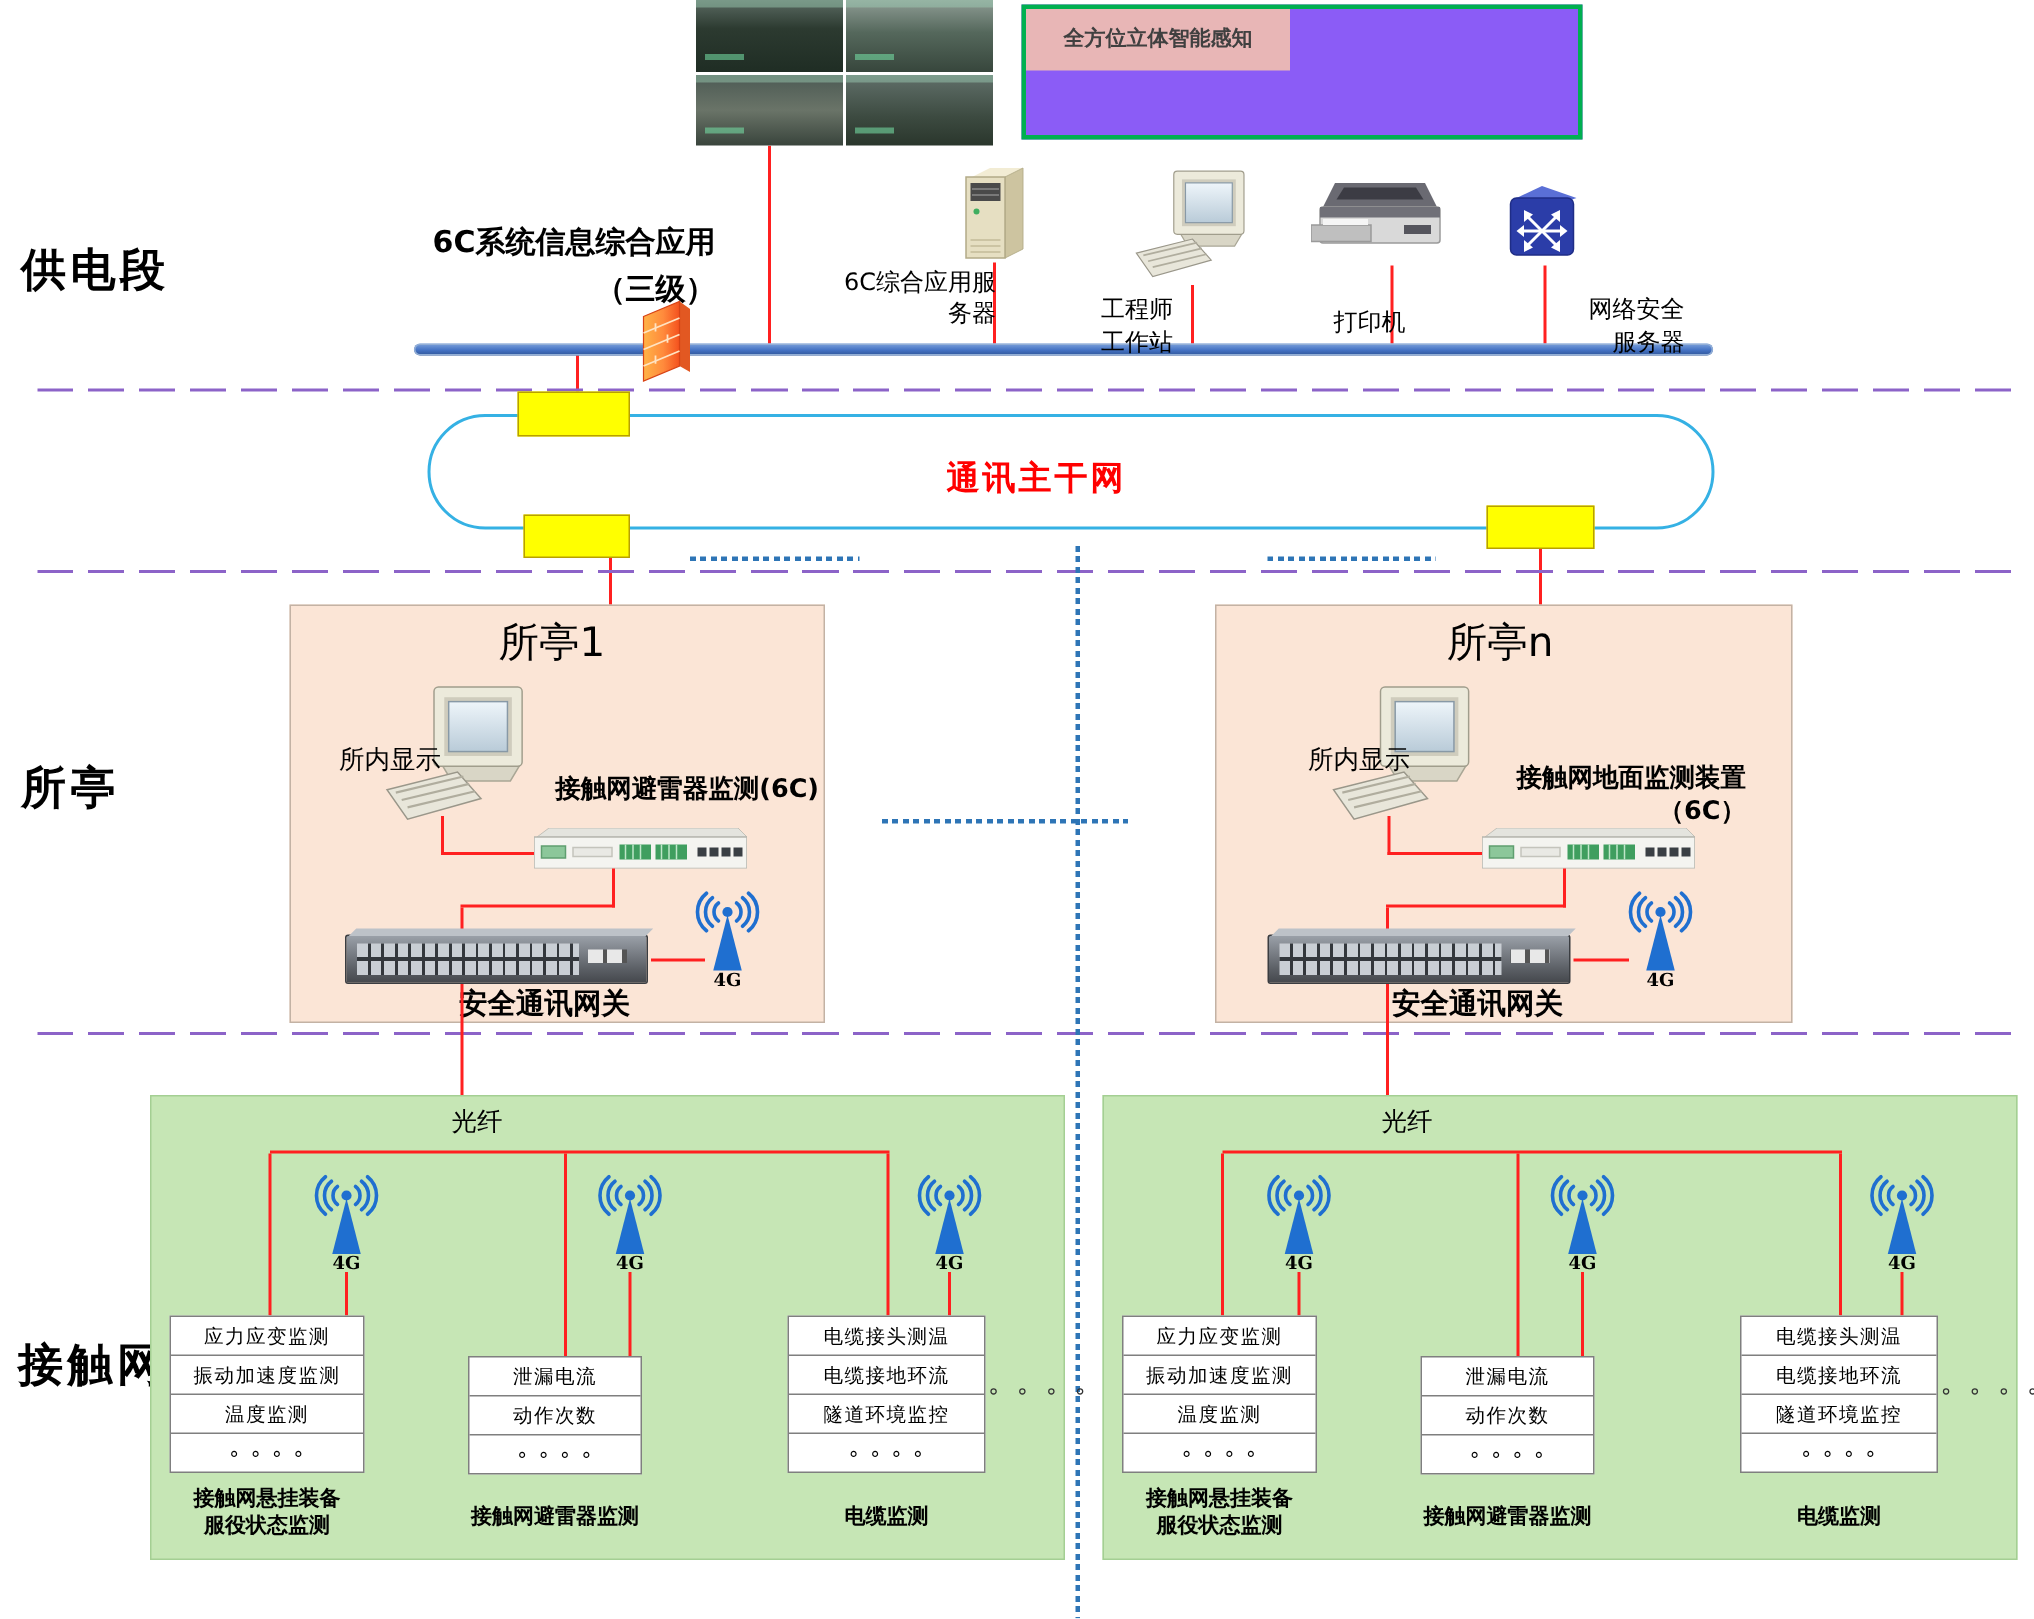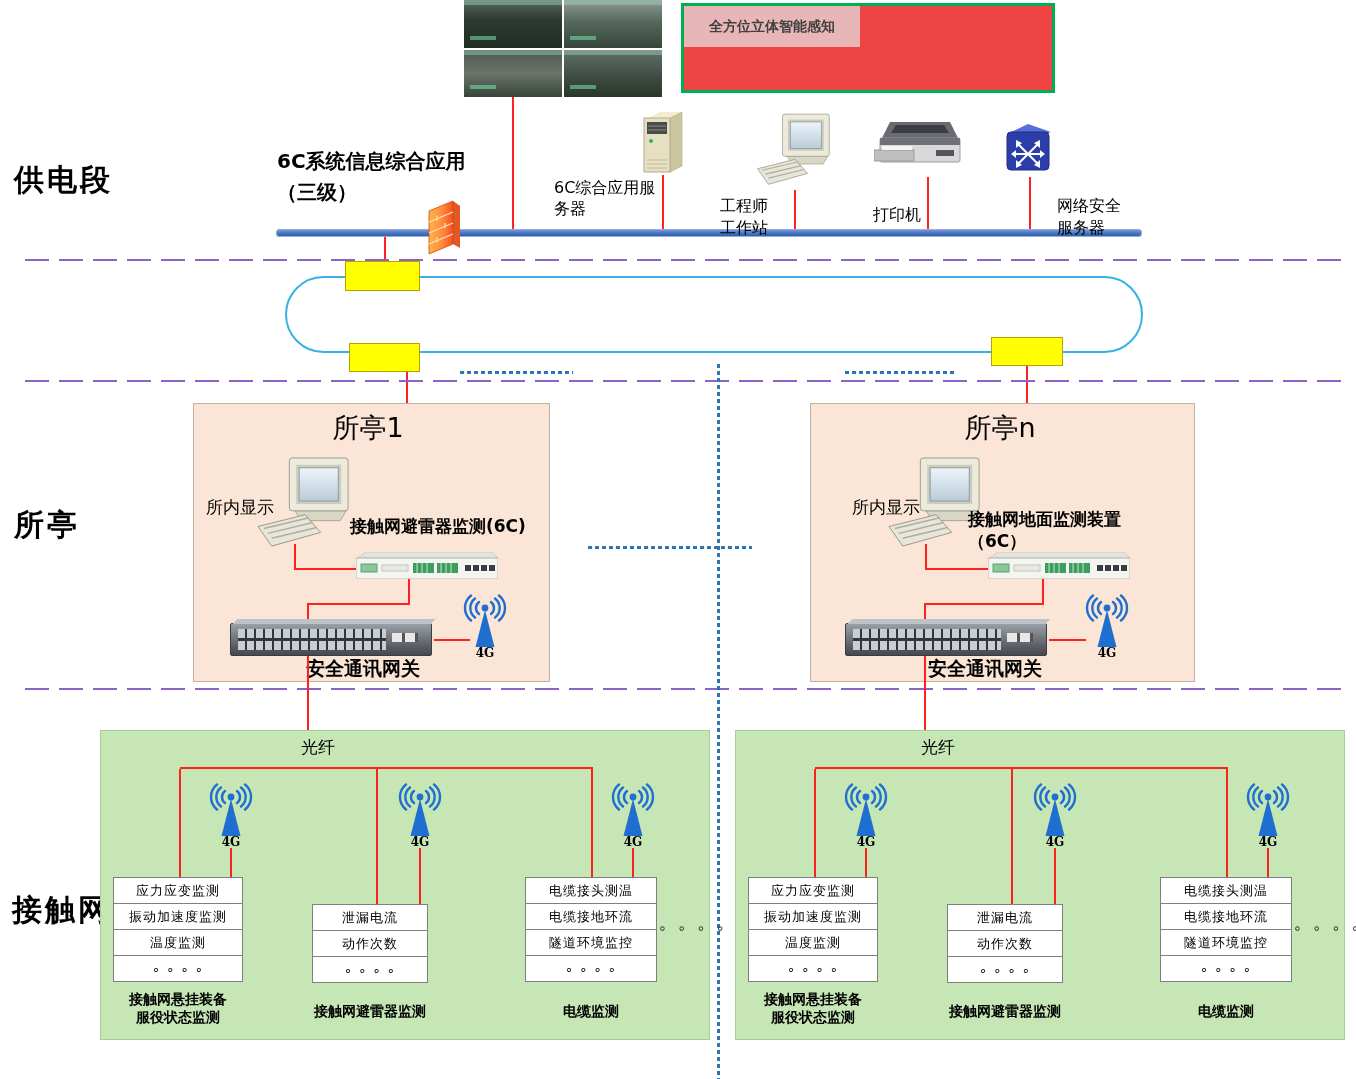--- a/index.html
+++ b/index.html
@@ -12,27 +12,27 @@
   .dotblue-h{position:absolute;height:3px;background:repeating-linear-gradient(90deg,#2e75b6 0 4px,transparent 4px 7px)}
   .dotblue-v{position:absolute;width:3px;background:repeating-linear-gradient(180deg,#2e75b6 0 4px,transparent 4px 7px)}
   .bus{position:absolute;border-radius:4px;background:linear-gradient(180deg,#7da3dc,#4472c4 55%,#2f5597);box-shadow:inset 0 0 0 1px #93afd6}
   .ring{position:absolute;border:2px solid #35b1e4;border-radius:42px}
   .ring-label{position:absolute;color:#ff0000;font-weight:bold;font-size:22px;text-align:center;letter-spacing:2px;white-space:nowrap}
   .ybox{position:absolute;background:#ffff00;border:1px solid #b8a000;box-sizing:border-box}
   .pav{position:absolute;background:#fbe5d6;border:1px solid #c3b2a4;box-sizing:border-box}
   .greenbox{position:absolute;background:#c6e6b5;border:1px solid #a4cf93;box-sizing:border-box}
   .sec-label{position:absolute;font-size:30px;font-weight:600;letter-spacing:3px;white-space:nowrap}
   .pav-title{position:absolute;font-size:27px;font-weight:500;text-align:center;white-space:nowrap}
-  .dev-label{position:absolute;font-size:16px;line-height:1.3;text-align:left;white-space:nowrap}
+  .dev-label{position:absolute;font-size:16px;line-height:1.3;text-align:right;white-space:nowrap}
   .dev-label.b{font-weight:600;font-size:17px}
   .gw-label{position:absolute;font-size:19px;font-weight:bold;text-align:center;white-space:nowrap}
   .fiber-label{position:absolute;font-size:17px;font-weight:normal;text-align:center;white-space:nowrap}
   .g4{position:absolute;font-size:12px;font-weight:bold;text-align:center;font-family:"DejaVu Serif","Liberation Serif",serif}
   .ftable{position:absolute;display:grid;grid-template-columns:176px 1fr;grid-template-rows:1fr 1fr;
-          gap:3px;background:#ef4444;border:3px solid #00b050;box-sizing:border-box}
+          gap:3px;background:#8b5cf6;border:3px solid #00b050;box-sizing:border-box}
   .fcell{background:#e8b6b6;display:flex;flex-direction:column;align-items:center;justify-content:center;
          font-size:14px;font-weight:bold;color:#404040;line-height:1.35}
   .mtable{position:absolute;background:#fff;border:1px solid #7f7f7f;box-sizing:border-box}
   .mrow{height:26px;box-sizing:border-box;border-bottom:1px solid #7f7f7f;display:flex;align-items:center;justify-content:center;font-size:13px;letter-spacing:1px;white-space:nowrap}
   .mrow:last-child{border-bottom:none}
   .caption{position:absolute;font-weight:bold;font-size:14px;text-align:center;line-height:1.3;white-space:nowrap}
   .dots{position:absolute;font-size:14px;letter-spacing:3px;color:#333;white-space:nowrap}
   .switch{position:absolute;background:linear-gradient(180deg,#9aa0a8,#5c6066 70%,#45484d);border:1px solid #3a3d41;border-radius:2px;box-sizing:border-box}
   .switch::before{content:"";position:absolute;left:4px;top:-5px;width:99%;height:5px;background:#bdc2c8;transform:skewX(-45deg)}
   .switch .ports{position:absolute;left:7px;top:5px;width:148px;height:21px;
@@ -209,20 +209,21 @@
       <polygon points="13,46 19,43 13,38"></polygon>
       <polygon points="37,46 31,43 37,38"></polygon>
       <polygon points="8,32 13,28 13,36"></polygon>
       <polygon points="42,32 37,28 37,36"></polygon>
     </g>
   </svg>
   <div class="dev-label abs" style="left:1057px;top:196px;width:66px">网络安全</div>
   <div class="dev-label abs" style="left:1057px;top:218px;width:66px">服务器</div>
 
   <div class="ring" style="left:285px;top:276px;width:854px;height:73px"></div>
+  <div class="ring-label" style="left:585px;top:304px;width:212px">通讯主干网</div>
   <div class="ybox" style="left:345px;top:261px;width:75px;height:30px"></div>
   <div class="ybox" style="left:349px;top:343px;width:71px;height:29px"></div>
   <div class="ybox" style="left:991px;top:337px;width:72px;height:29px"></div>
 
   <div class="sec-label" style="left:14px;top:505px">所亭</div>
 
   <div class="pav" style="left:193px;top:403px;width:357px;height:279px"></div>
   <div class="pav-title" style="left:303px;top:410px;width:130px">所亭1</div>
   <div class="vline" style="left:294px;top:544px;height:26px"></div>
   <div class="hline" style="left:294px;top:568px;width:64px"></div>

